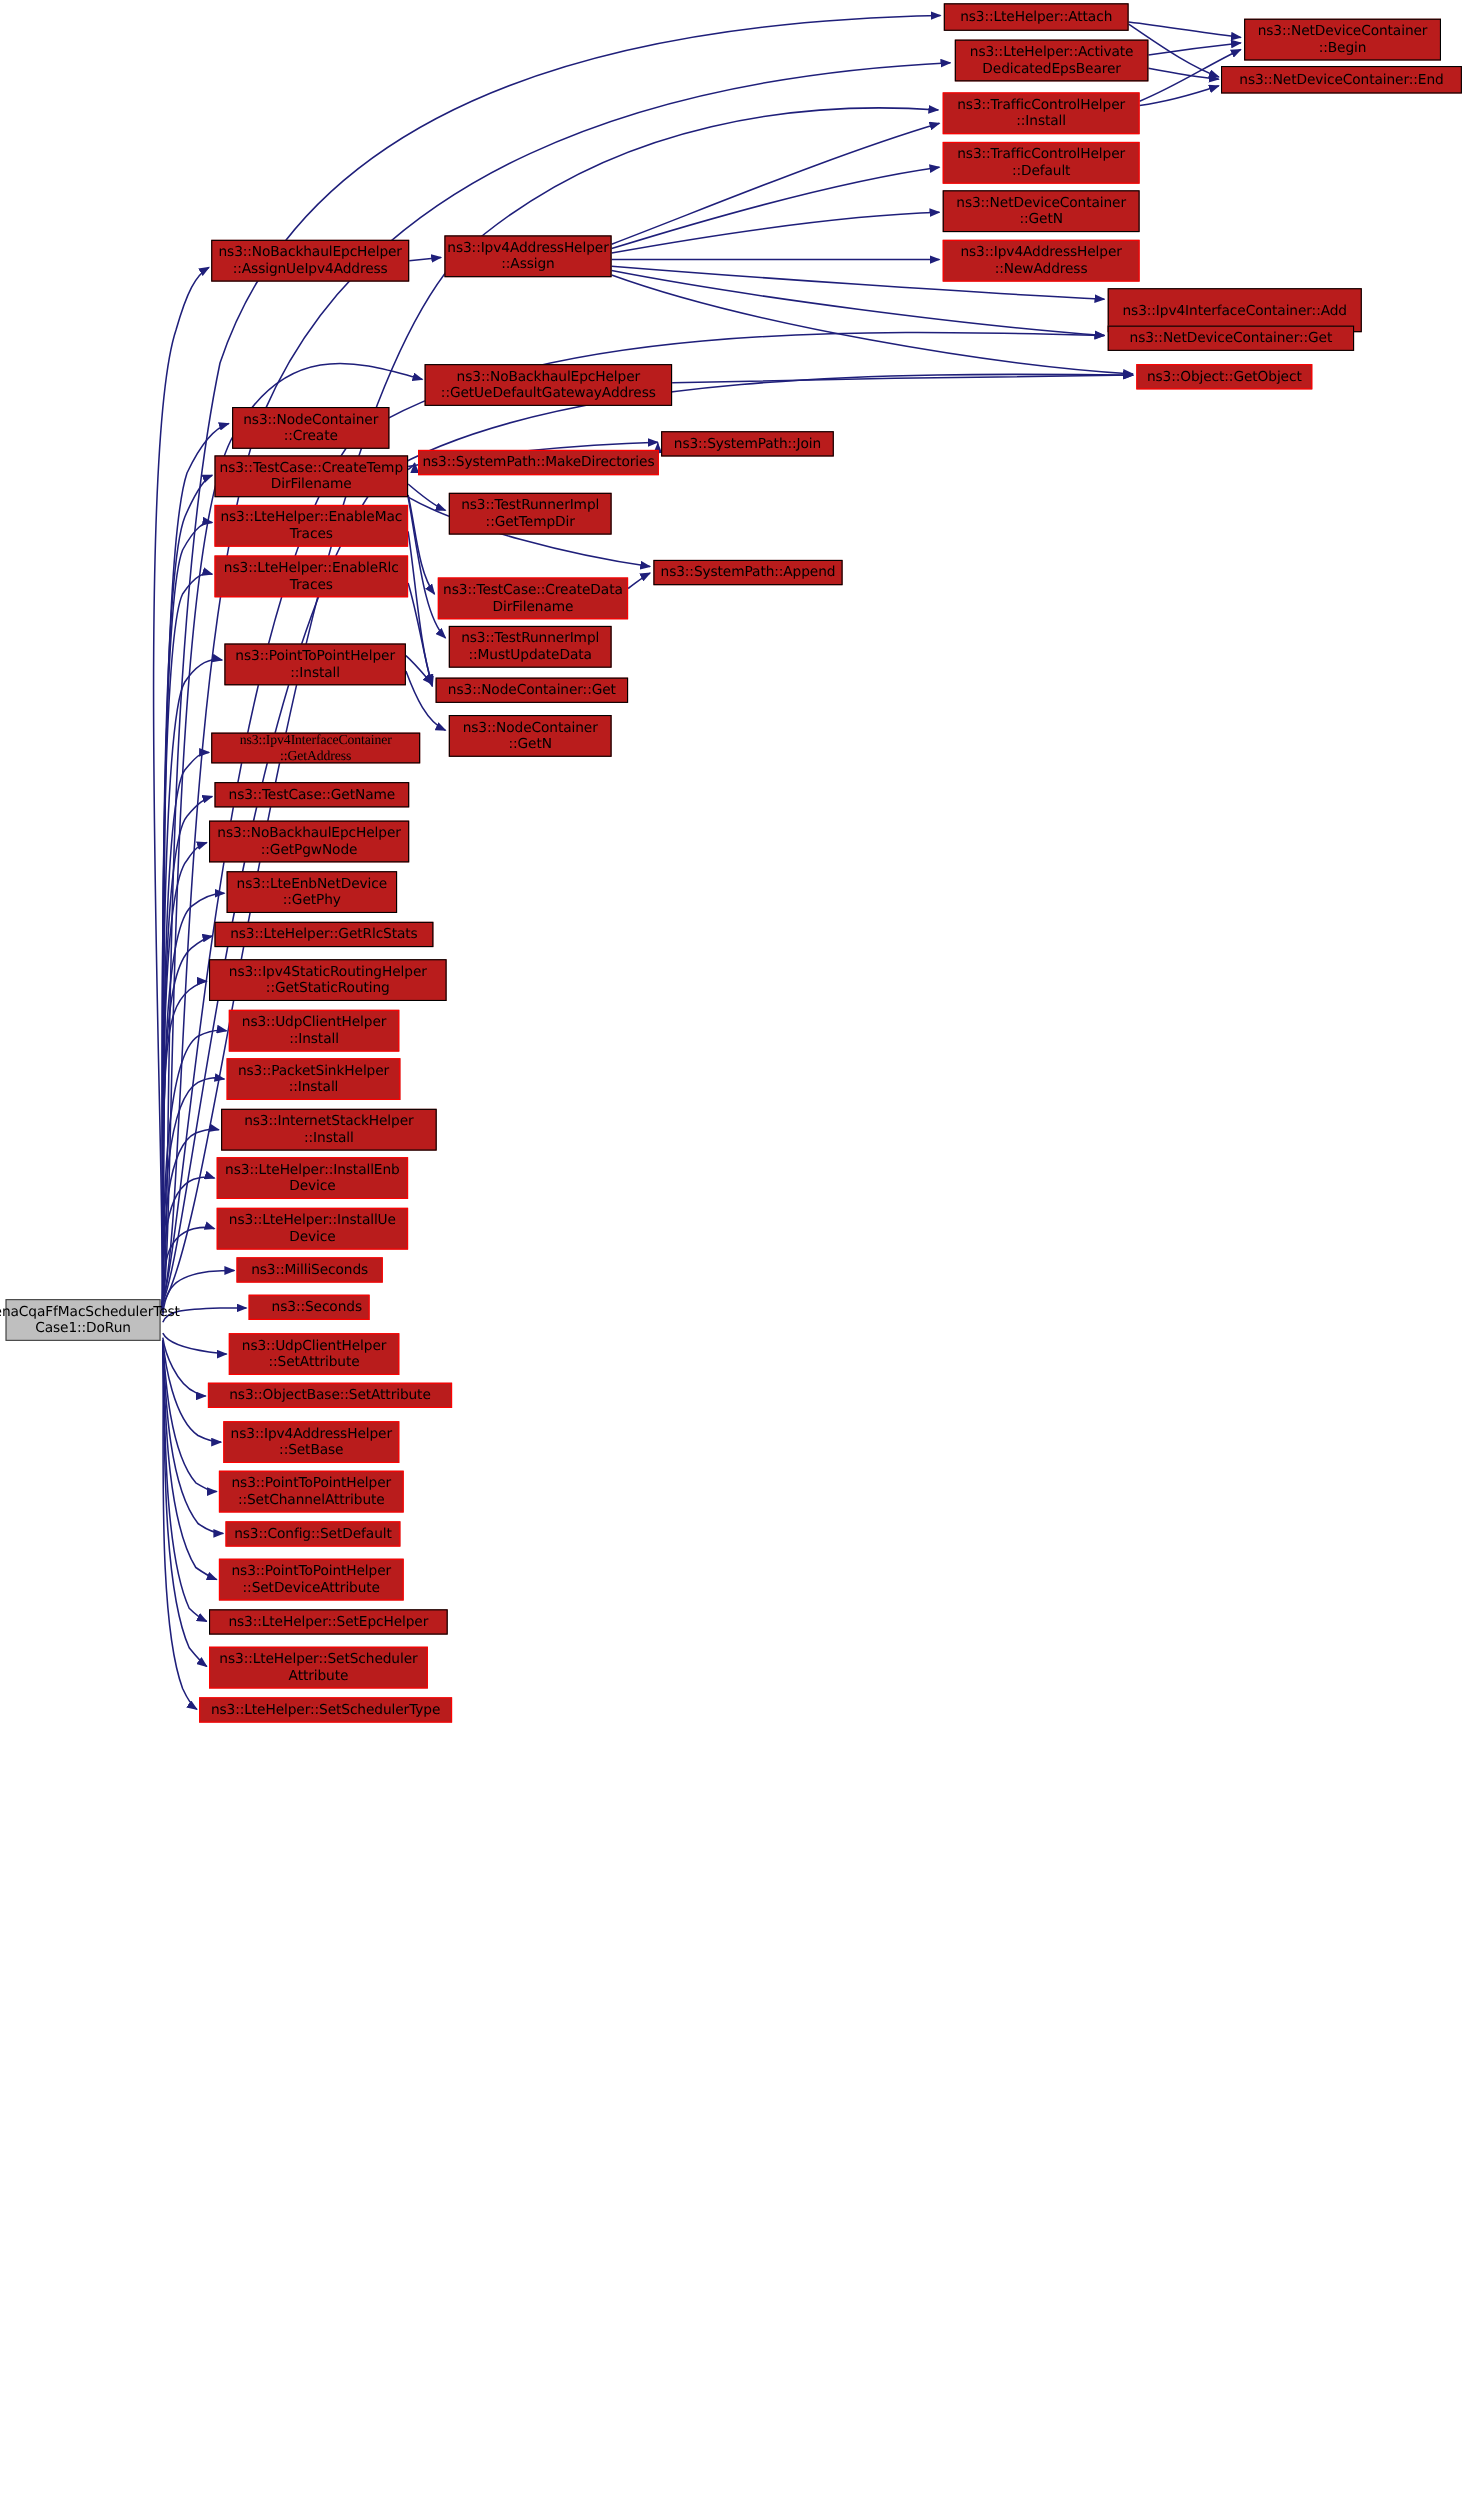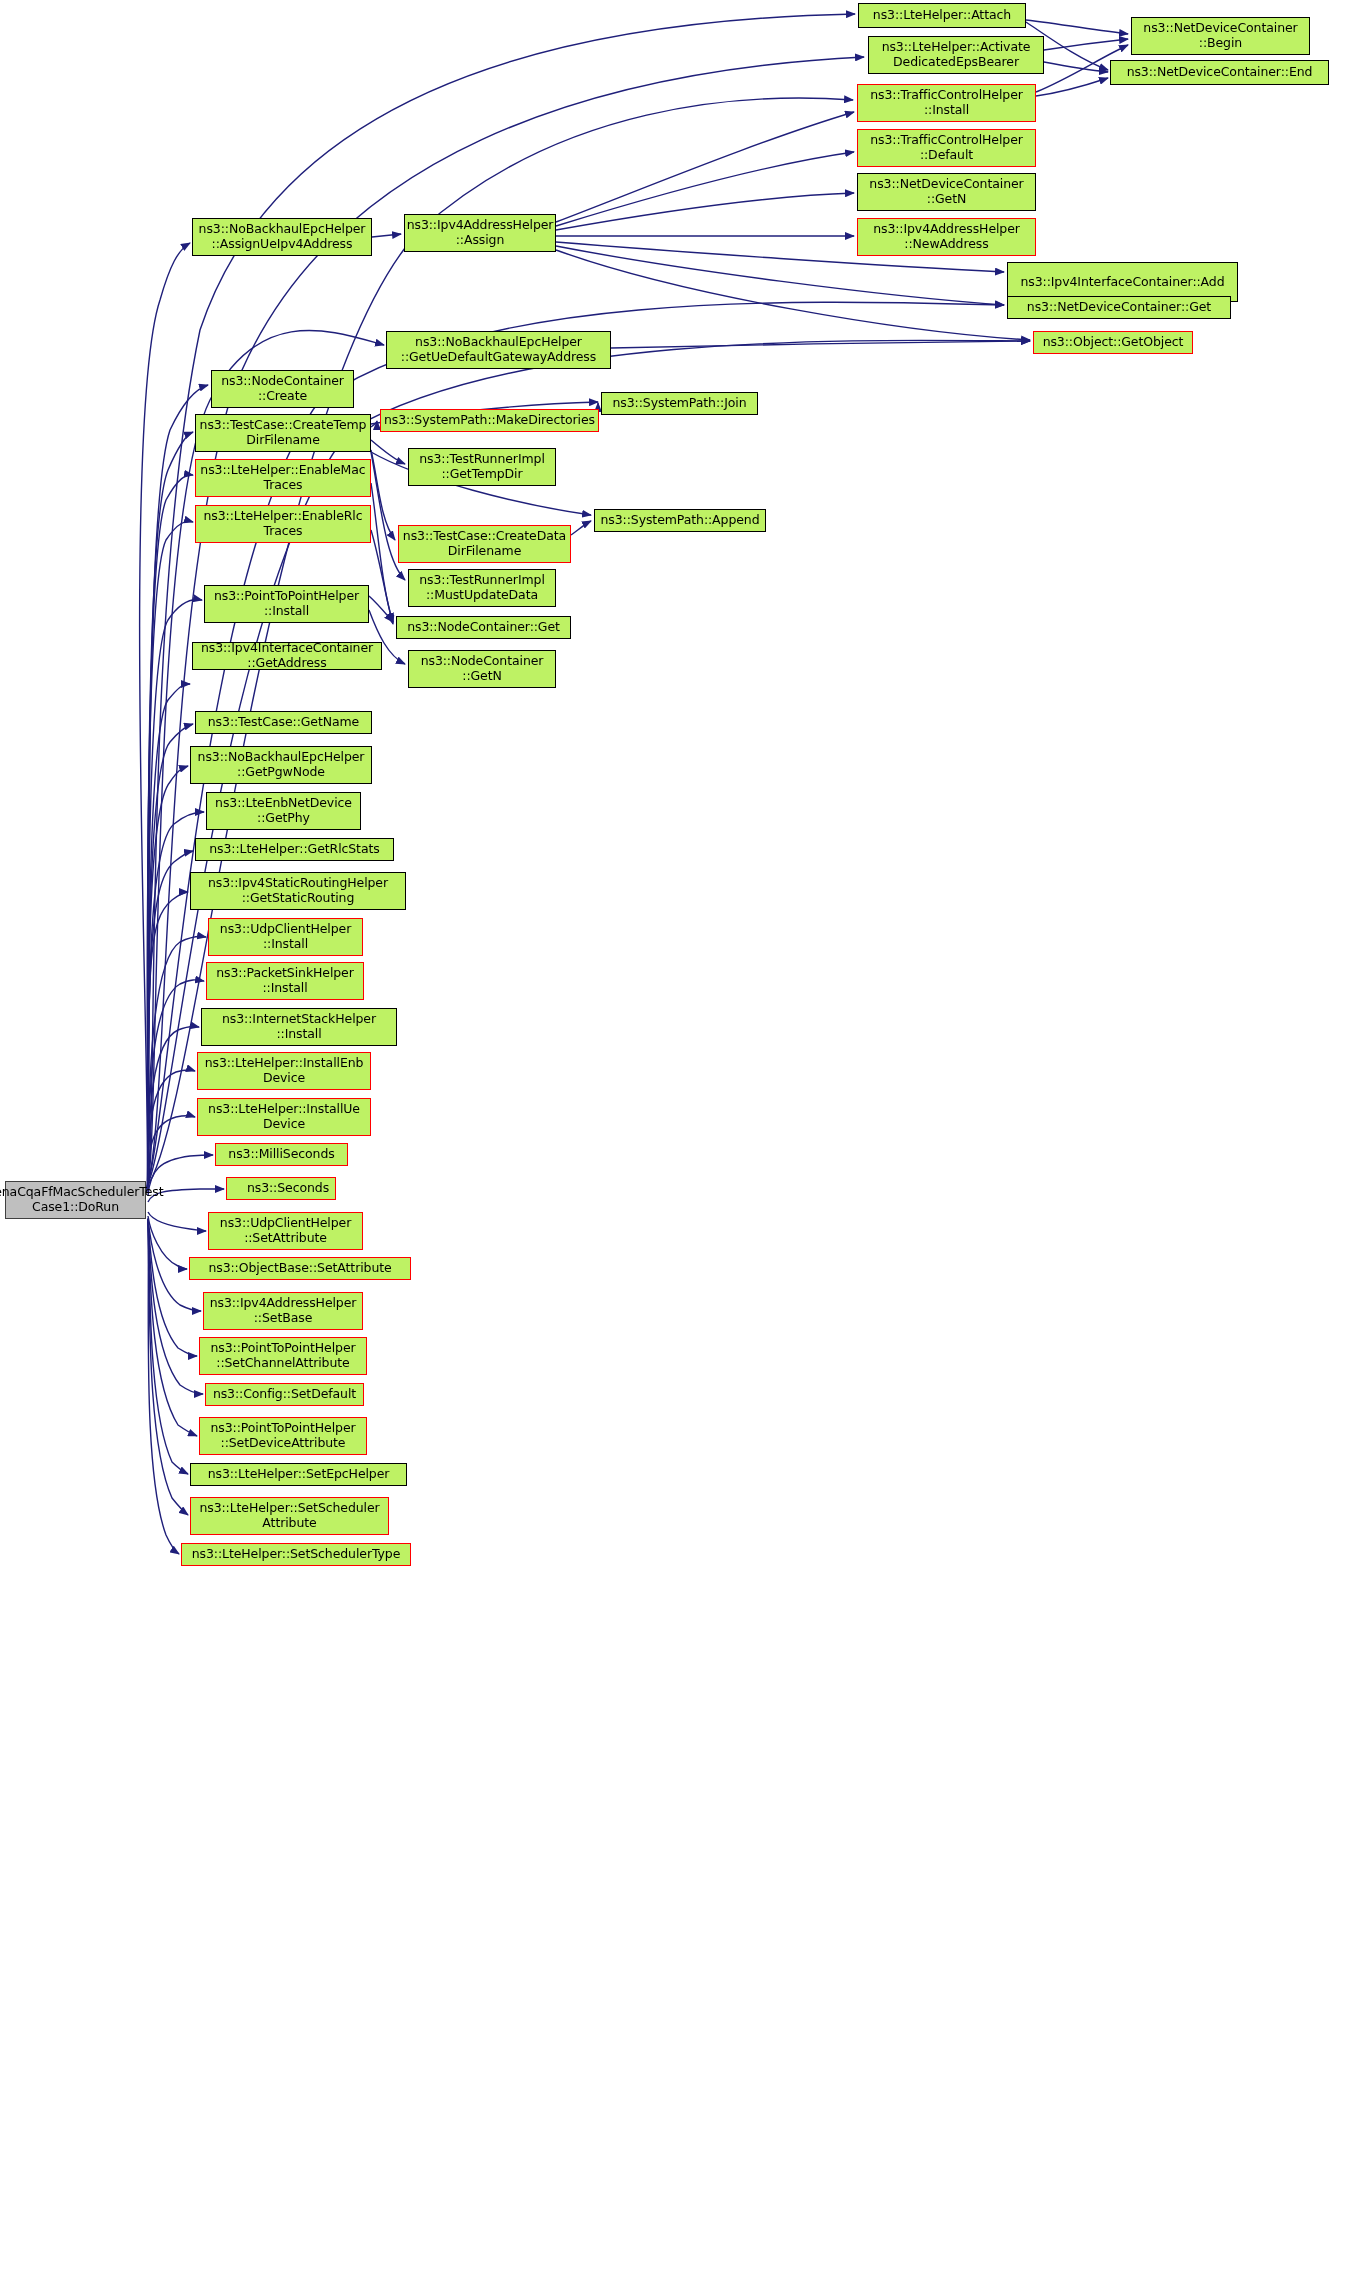--- a/index.html
+++ b/index.html
@@ -23,21 +23,21 @@
     height: 2281px;
     pointer-events: none;
   }
   .node {
     position: absolute;
     box-sizing: border-box;
     display: flex;
     align-items: center;
     justify-content: center;
     text-align: center;
-    background: #bef264;
+    background: #b91c1c;
     border: 1px solid #000000;
     color: #000000;
     font-size: 12.5px;
     line-height: 1.18;
     letter-spacing: -0.1px;
     white-space: pre-line;
     padding: 1px 3px;
     z-index: 5;
   }
   .node.red {
@@ -162,21 +162,21 @@
     <div class="node red" style="left: 398px; top: 525px; width: 173px; height: 38px;"><span>ns3::TestCase::CreateData
 DirFilename</span></div>
     <div class="node" style="left: 594px; top: 509px; width: 172px; height: 23px;"><span>ns3::SystemPath::Append</span></div>
     <div class="node" style="left: 408px; top: 569px; width: 148px; height: 38px;"><span>ns3::TestRunnerImpl
 ::MustUpdateData</span></div>
     <div class="node" style="left: 204px; top: 585px; width: 165px; height: 38px;"><span>ns3::PointToPointHelper
 ::Install</span></div>
     <div class="node" style="left: 396px; top: 616px; width: 175px; height: 23px;"><span>ns3::NodeContainer::Get</span></div>
     <div class="node" style="left: 408px; top: 650px; width: 148px; height: 38px;"><span>ns3::NodeContainer
 ::GetN</span></div>
-    <div class="node" style="left: 192px; top: 642px; width: 190px; height: 28px;"><span>ns3::Ipv4InterfaceContainer
+    <div class="node" style="left: 192px; top: 666px; width: 190px; height: 28px; font-family: Liberation Serif, serif;"><span>ns3::Ipv4InterfaceContainer
 ::GetAddress</span></div>
     <div class="node" style="left: 195px; top: 711px; width: 177px; height: 23px;"><span>ns3::TestCase::GetName</span></div>
     <div class="node" style="left: 190px; top: 746px; width: 182px; height: 38px;"><span>ns3::NoBackhaulEpcHelper
 ::GetPgwNode</span></div>
     <div class="node" style="left: 206px; top: 792px; width: 155px; height: 38px;"><span>ns3::LteEnbNetDevice
 ::GetPhy</span></div>
     <div class="node" style="left: 195px; top: 838px; width: 199px; height: 23px;"><span>ns3::LteHelper::GetRlcStats</span></div>
     <div class="node" style="left: 190px; top: 872px; width: 216px; height: 38px;"><span>ns3::Ipv4StaticRoutingHelper
 ::GetStaticRouting</span></div>
     <div class="node red" style="left: 208px; top: 918px; width: 155px; height: 38px;"><span>ns3::UdpClientHelper

